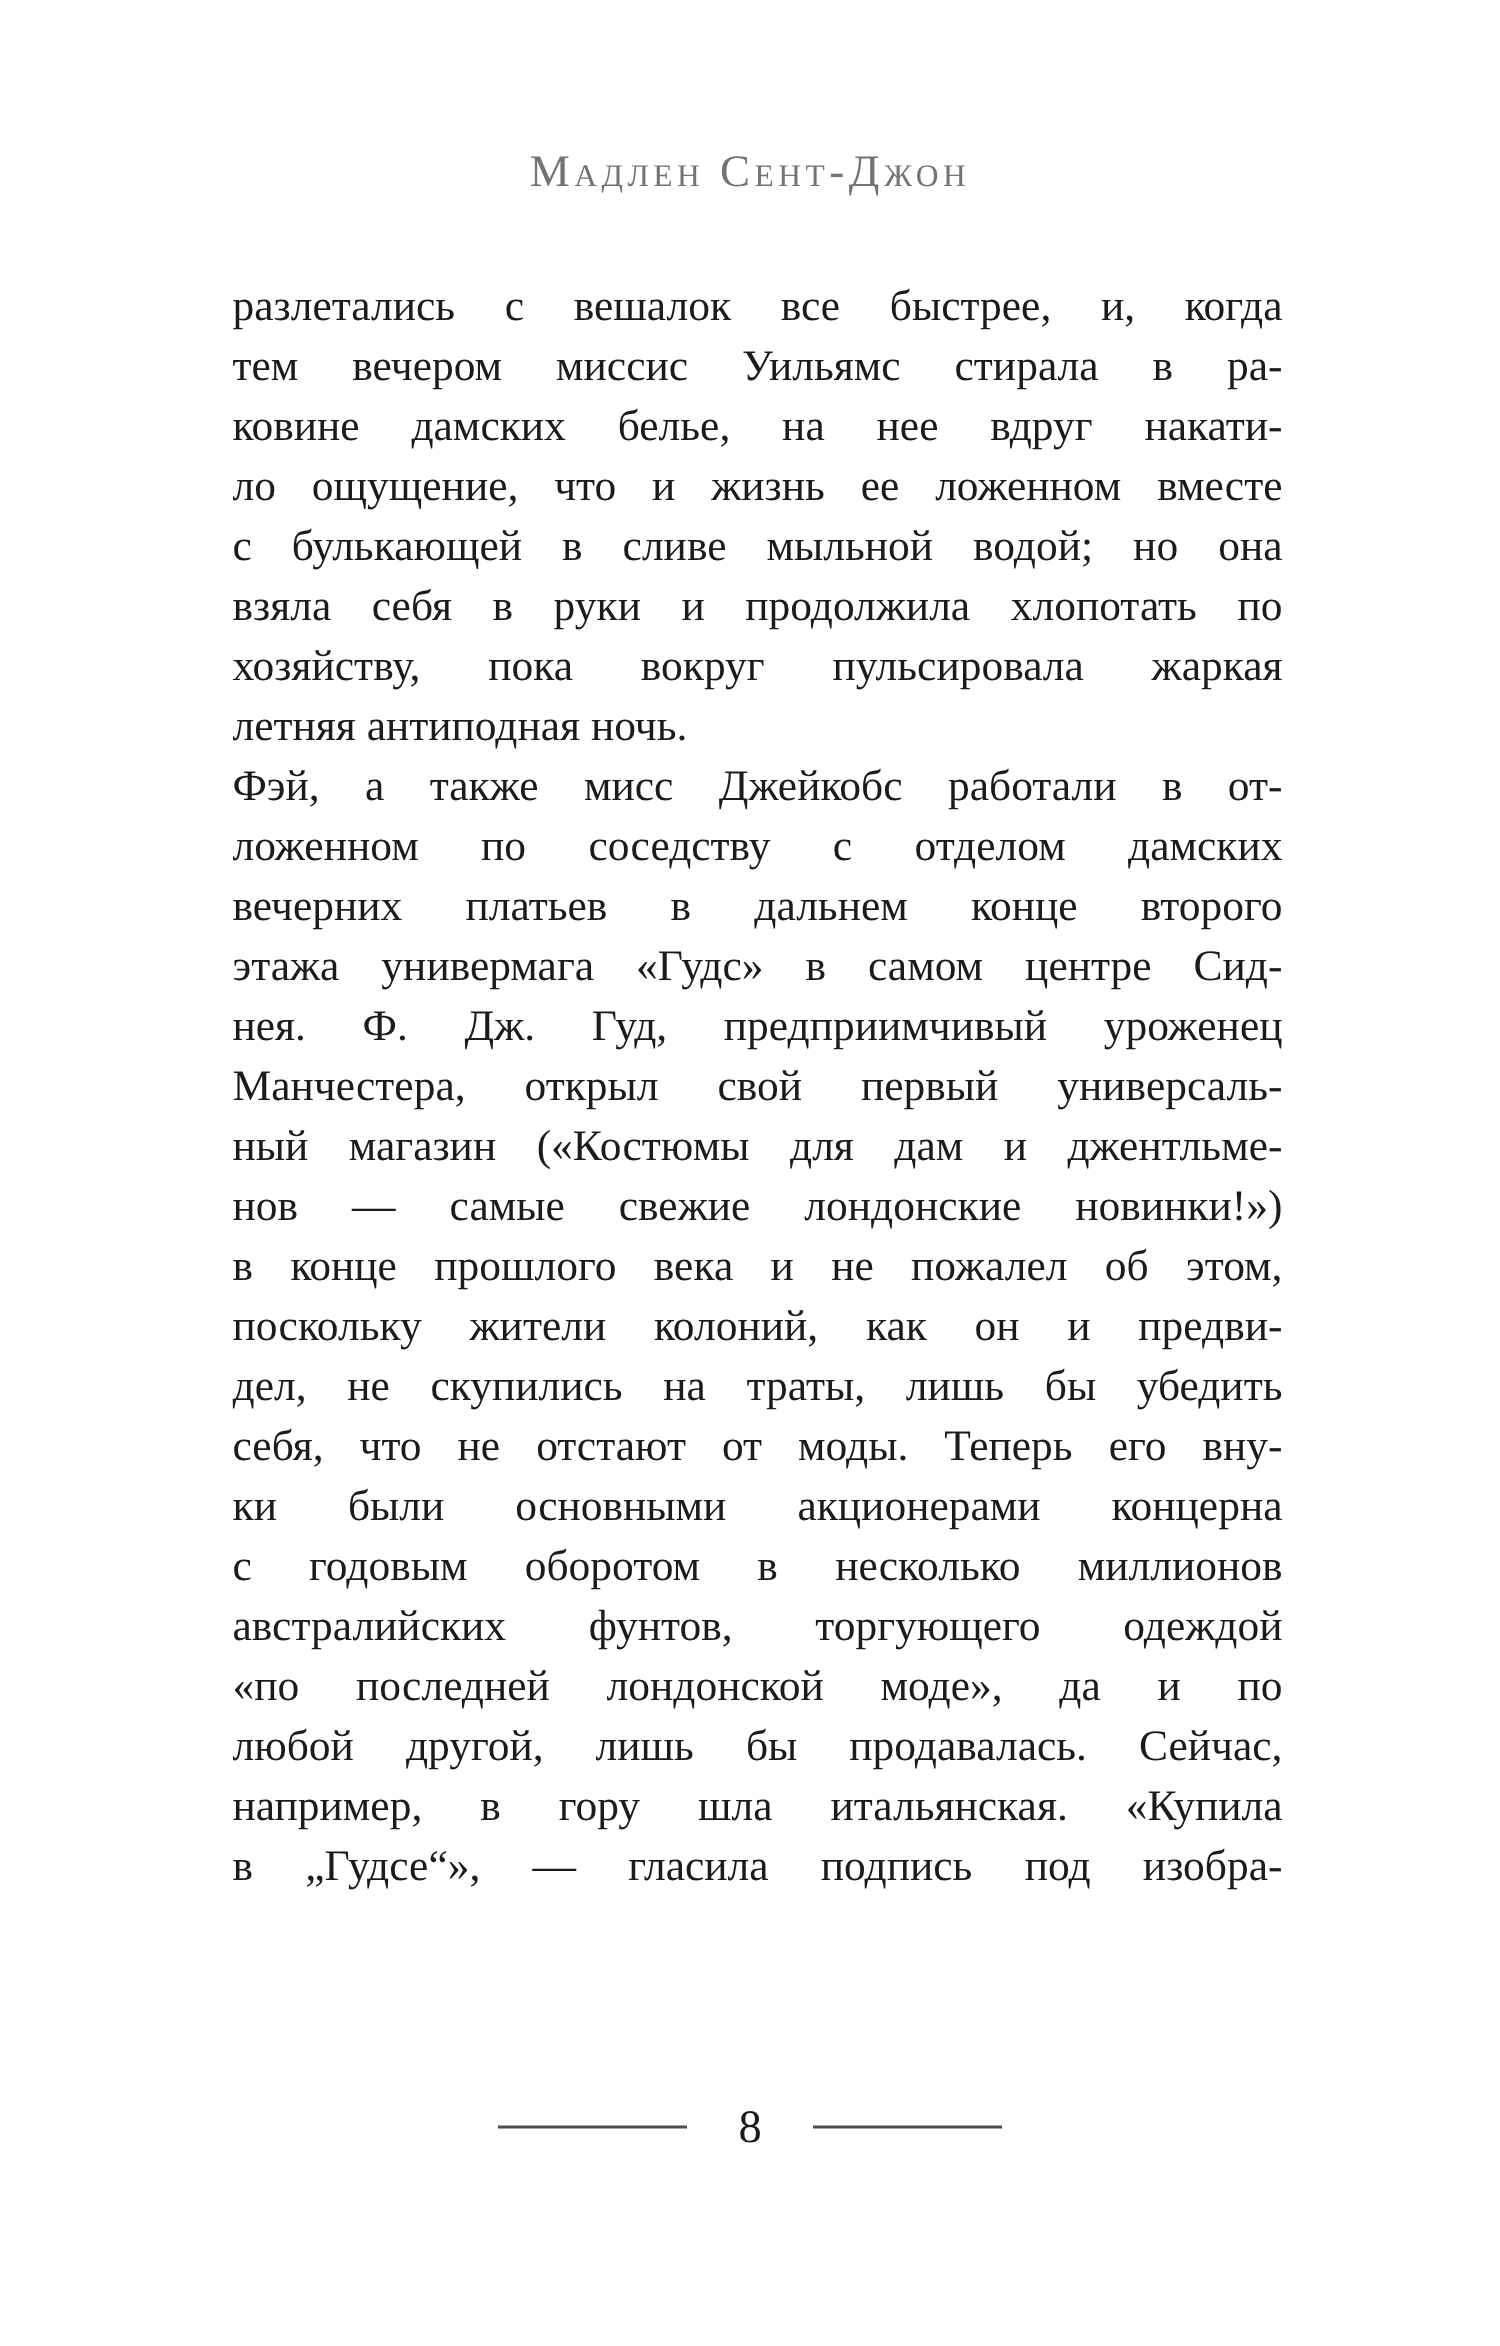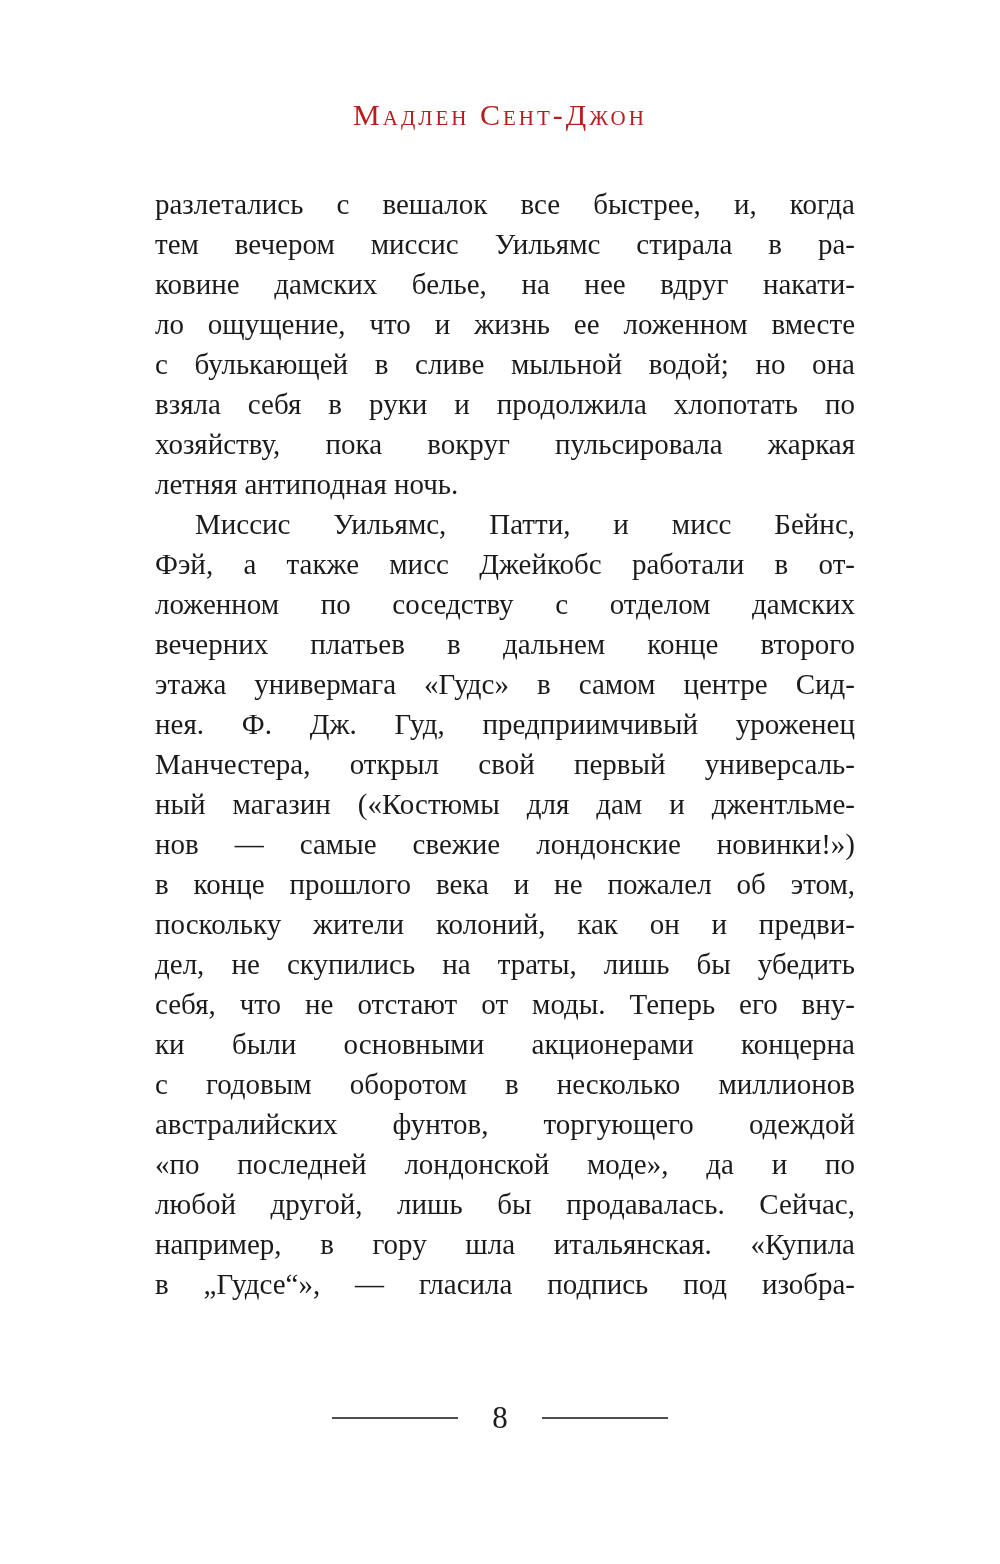--- a/index.html
+++ b/index.html
@@ -18,21 +18,21 @@
   }
   .running-header {
     position: absolute;
     top: 98px;
     left: 0;
     width: 100%;
     text-align: center;
     font-variant: small-caps;
     font-size: 30px;
     letter-spacing: 3px;
-    color: #b91c1c;
+    color: #737373;
   }
   .text-block {
     position: absolute;
     left: 155px;
     top: 184px;
     width: 700px;
     font-size: 29px;
     line-height: 40px;
   }
   .line {
@@ -78,21 +78,20 @@
 
   <div class="text-block">
       <div class="line">разлетались с вешалок все быстрее, и, когда</div>
       <div class="line">тем вечером миссис Уильямс стирала в ра-</div>
       <div class="line">ковине дамских белье, на нее вдруг накати-</div>
       <div class="line">ло ощущение, что и жизнь ее ложенном вместе</div>
       <div class="line">с булькающей в сливе мыльной водой; но она</div>
       <div class="line">взяла себя в руки и продолжила хлопотать по</div>
       <div class="line">хозяйству, пока вокруг пульсировала жаркая</div>
       <div class="line para-end">летняя антиподная ночь.</div>
-      <div class="line indent">Миссис Уильямс, Патти, и мисс Бейнс,</div>
       <div class="line">Фэй, а также мисс Джейкобс работали в от-</div>
       <div class="line">ложенном по соседству с отделом дамских</div>
       <div class="line">вечерних платьев в дальнем конце второго</div>
       <div class="line">этажа универмага «Гудс» в самом центре Сид-</div>
       <div class="line">нея. Ф. Дж. Гуд, предприимчивый уроженец</div>
       <div class="line">Манчестера, открыл свой первый универсаль-</div>
       <div class="line">ный магазин («Костюмы для дам и джентльме-</div>
       <div class="line">нов — самые свежие лондонские новинки!»)</div>
       <div class="line">в конце прошлого века и не пожалел об этом,</div>
       <div class="line">поскольку жители колоний, как он и предви-</div>

